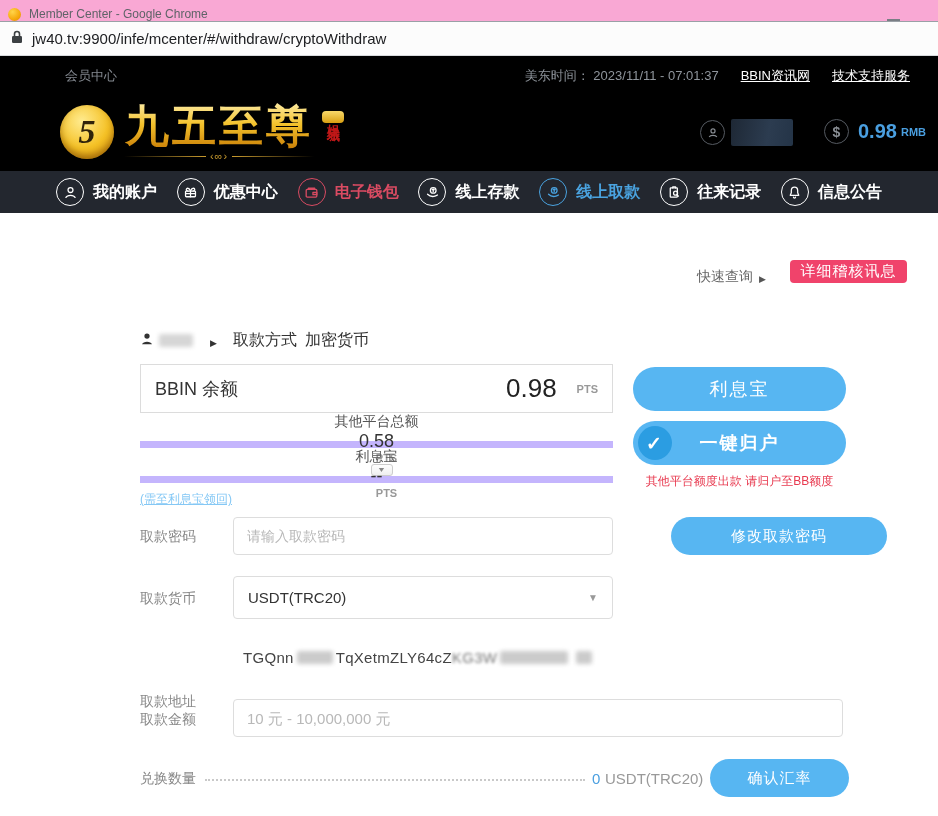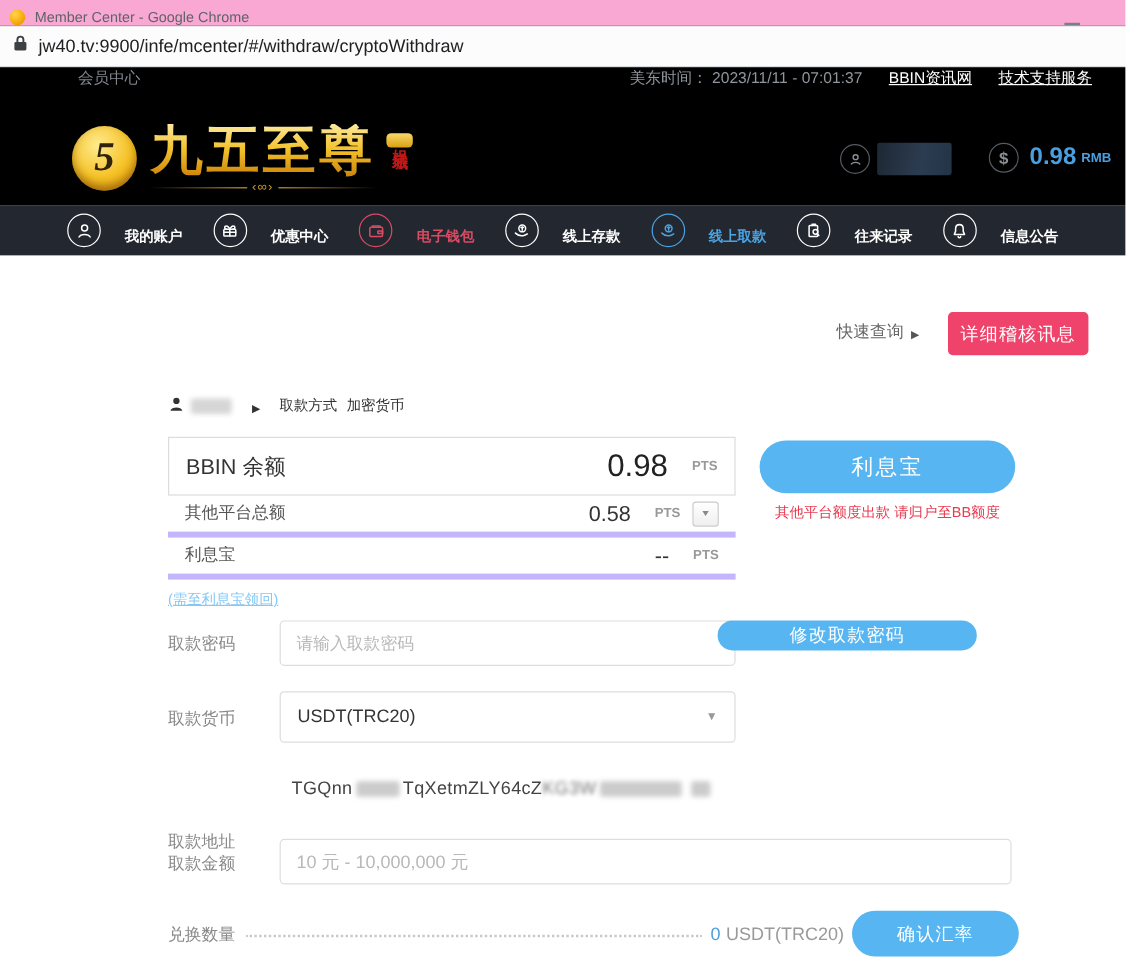--- a/index.html
+++ b/index.html
@@ -13,21 +13,21 @@
     background:radial-gradient(circle at 35% 30%, #ffd54a, #f6a80b 60%, #d98709);
     margin-right:8px; flex:none; }
   .title-text { font-size:12px; color:#5f6368; }
   .min-dash { width:13px; height:2px; background:#7a7e85; margin-left:auto; margin-right:30px; }
 
   .urlbar { height:34px; background:#fcfcfc; display:flex; align-items:center;
     padding:0 11px; border-bottom:1px solid #d8dadd; }
   .url-text { font-size:15px; color:#202124; margin-left:9px; }
 
   
-  .topbar { height:39px; background:#000; display:flex; align-items:flex-start;
+  .topbar { height:39px; background:#000; display:flex; align-items:center;
     padding:0 28px 0 65px; font-size:13px; }
   .topbar .mc { color:#848990; }
   .topbar .time { margin-left:auto; color:#8f959c; }
   .topbar a { color:#fff; text-decoration:underline; margin-left:22px; font-weight:500; }
 
   
   .header { height:76px; background:#000; position:relative; display:flex; align-items:center; padding-left:60px; }
   .logo { display:flex; align-items:flex-start; cursor:pointer; }
   .emblem { width:54px; height:54px; border-radius:50%; margin-top:2px;
     background:radial-gradient(circle at 40% 30%, #ffeb8f, #f5c125 55%, #d89008);
@@ -54,51 +54,51 @@
   .redact-user { width:62px; height:27px; margin-left:6px; border-radius:2px;
     background:linear-gradient(100deg,#1e2835,#2c3c50 60%,#243447); filter:blur(.6px); }
   .money-box { position:absolute; left:824px; top:24px; display:flex; align-items:center; }
   .dollar::before { content:"$"; font-size:14px; font-weight:bold; }
   .bal-num { color:#4a9fe0; font-size:20px; font-weight:bold; margin-left:9px; }
   .bal-unit { color:#4a9fe0; font-size:11px; font-weight:bold; margin-left:4px; }
 
   
   .nav { height:42px; background:#23272f; display:flex; align-items:center;
     justify-content:space-between; padding:0 56px; }
-  .nav-item { display:flex; align-items:flex-end; gap:20px; color:#fff;
-    font-size:12px; font-weight:600; cursor:pointer; white-space:nowrap; }
+  .nav-item { display:flex; align-items:center; gap:9px; color:#fff;
+    font-size:16px; font-weight:600; cursor:pointer; white-space:nowrap; }
   .nav-ic { width:28px; height:28px; border:1.6px solid currentColor; border-radius:50%;
     display:flex; align-items:center; justify-content:center; flex:none; }
   .nav-ic svg { width:17px; height:17px; stroke:currentColor; fill:none; stroke-width:1.8; stroke-linecap:round; stroke-linejoin:round; }
   .nav-item.wallet { color:#d94b62; }
   .nav-item.active { color:#4aa3e0; }
 
   
   main { position:relative; height:602px; background:#fff; }
 
   .quick-query { position:absolute; top:55px; right:172px; font-size:14px; color:#666;
     display:flex; align-items:center; gap:6px; cursor:pointer; }
   .caret-right::before { content:"▶"; font-size:9px; color:#555; }
-  .audit-btn { position:absolute; top:47px; right:31px; width:117px; height:36px;
+  .audit-btn { position:absolute; top:47px; right:31px; width:117px; height:23px;
     background:#f0436b; color:#fff; font-size:15px; letter-spacing:1px;
     border:none; border-radius:4px; cursor:pointer; }
 
   .breadcrumb { position:absolute; left:140px; top:117px; display:flex; align-items:center;
-    font-size:12px; color:#333; }
+    font-size:16px; color:#333; }
   .bc-person svg { width:14px; height:14px; fill:#333; }
   .redact-bc { width:34px; height:13px; background:#d6d6d6; filter:blur(2px);
     border-radius:2px; margin:0 7px 0 5px; }
   .bc-caret::before { content:"▶"; font-size:9px; color:#333; }
   .bc-caret { margin:0 16px 0 10px; }
   .bc-label { margin-right:8px; }
 
   .balance-card { position:absolute; left:140px; top:151px; width:473px; }
   .bc-row { display:flex; align-items:center; padding:0 14px; }
   .bc-row.first { height:49px; border:1px solid #dcdcdc; font-size:18px; color:#333; }
-  .bc-row.sub { height:35px; border-bottom:5px solid #c4b5fd; font-size:14px; color:#555; }
+  .bc-row.sub { height:35px; border-bottom:7px solid #c4b5fd; font-size:14px; color:#555;flex-direction:column; }
   .bc-row .sp { flex:1; }
   .val-lg { font-size:26px; color:#222; }
   .val-md { font-size:18px; color:#333; }
   .unit { font-size:11px; color:#999; font-weight:600; margin-left:20px; }
   .dd-btn { width:22px; height:21px; margin-left:10px; border:1px solid #ccc; border-radius:3px;
     background:linear-gradient(#fff,#efefef); color:#888; font-size:9px;
     display:flex; align-items:center; justify-content:center; cursor:pointer; }
   .dd-btn::before { content:"▼"; transform:scaleY(.8); }
 
   .reclaim { position:absolute; left:140px; top:278px; font-size:12px;
@@ -116,21 +116,21 @@
   .side-note { margin-top:8px; font-size:12px; color:#e8394f; text-align:center; white-space:nowrap; }
 
   .form-label { position:absolute; left:140px; font-size:14px; color:#888; }
   .inp { position:absolute; border:1px solid #ddd; border-radius:4px; padding:0 13px;
     font-size:14px; color:#333; outline:none; font-family:inherit; }
   .inp::placeholder { color:#b8b8b8; }
   .pwd-inp { left:233px; top:304px; width:380px; height:38px; }
   .btn-blue { position:absolute; background:#57b6f2; color:#fff; border:none; border-radius:19px;
     font-size:15px; letter-spacing:1px; cursor:pointer;
     display:flex; align-items:center; justify-content:center; }
-  .modify-btn { left:598px; top:304px; width:216px; height:25px; }
+  .modify-btn { left:671px; top:304px; width:216px; height:38px; }
 
   .select { position:absolute; left:233px; top:363px; width:380px; height:43px;
     border:1px solid #ddd; border-radius:4px; display:flex; align-items:center;
     padding:0 14px; font-size:15px; color:#333; cursor:pointer; }
   .sel-caret { margin-left:auto; color:#999; font-size:10px; }
   .sel-caret::before { content:"▼"; }
 
   .addr-label { top:440px;margin-top:40px; }
   .address-line { position:absolute; left:243px; top:436px; font-size:15px; color:#444;
     display:flex; align-items:center; letter-spacing:.3px; }
@@ -315,20 +315,24 @@
       <span class="sp"></span>
       <span class="val-md">--</span>
       <span class="unit">PTS</span>
     </div>
   </div>
 
   <span class="reclaim">(需至利息宝领回)</span>
 
   <div class="side">
     <button class="pill">利息宝</button>
+    <button class="pill onekey">
+      <span class="check-circle"></span>
+      <span>一键归户</span>
+    </button>
     <div class="side-note">其他平台额度出款 请归户至BB额度</div>
   </div>
 
   <label class="form-label" style="top:315px;">取款密码</label>
   <input class="inp pwd-inp" type="text" placeholder="请输入取款密码" style="">
   <button class="btn-blue modify-btn">修改取款密码</button>
 
   <label class="form-label" style="top:377px;">取款货币</label>
   <div class="select">
     <span>USDT(TRC20)</span>

